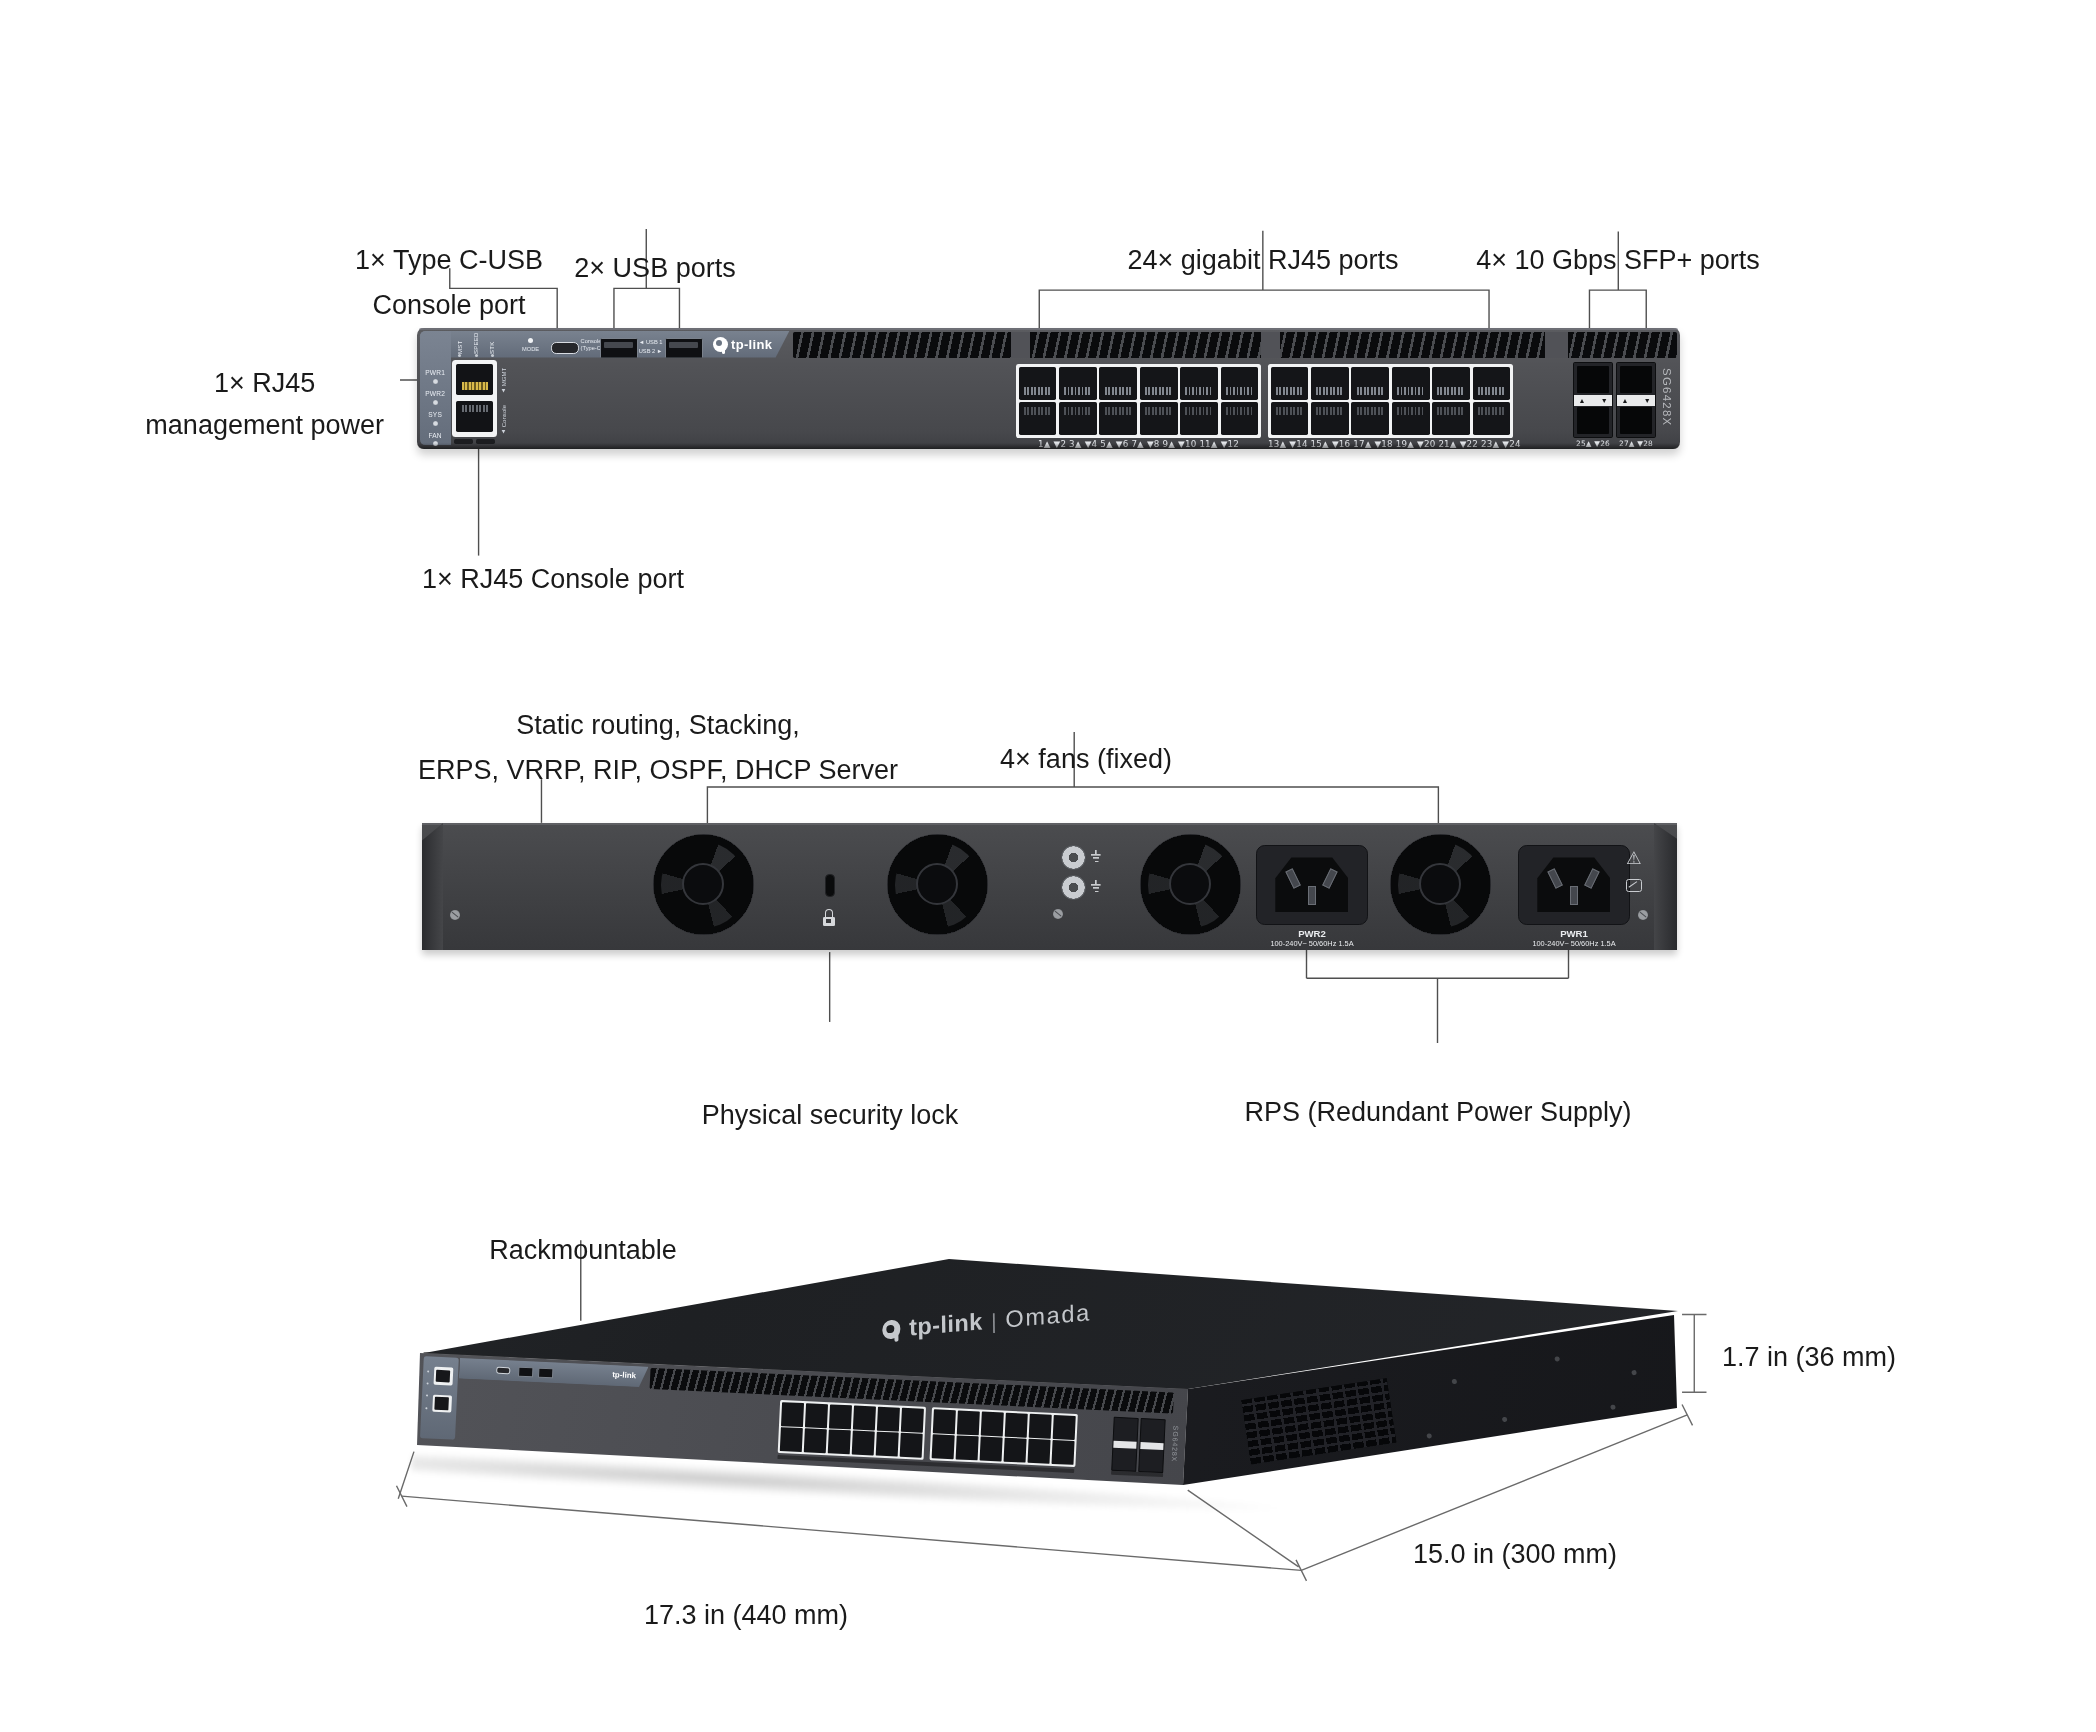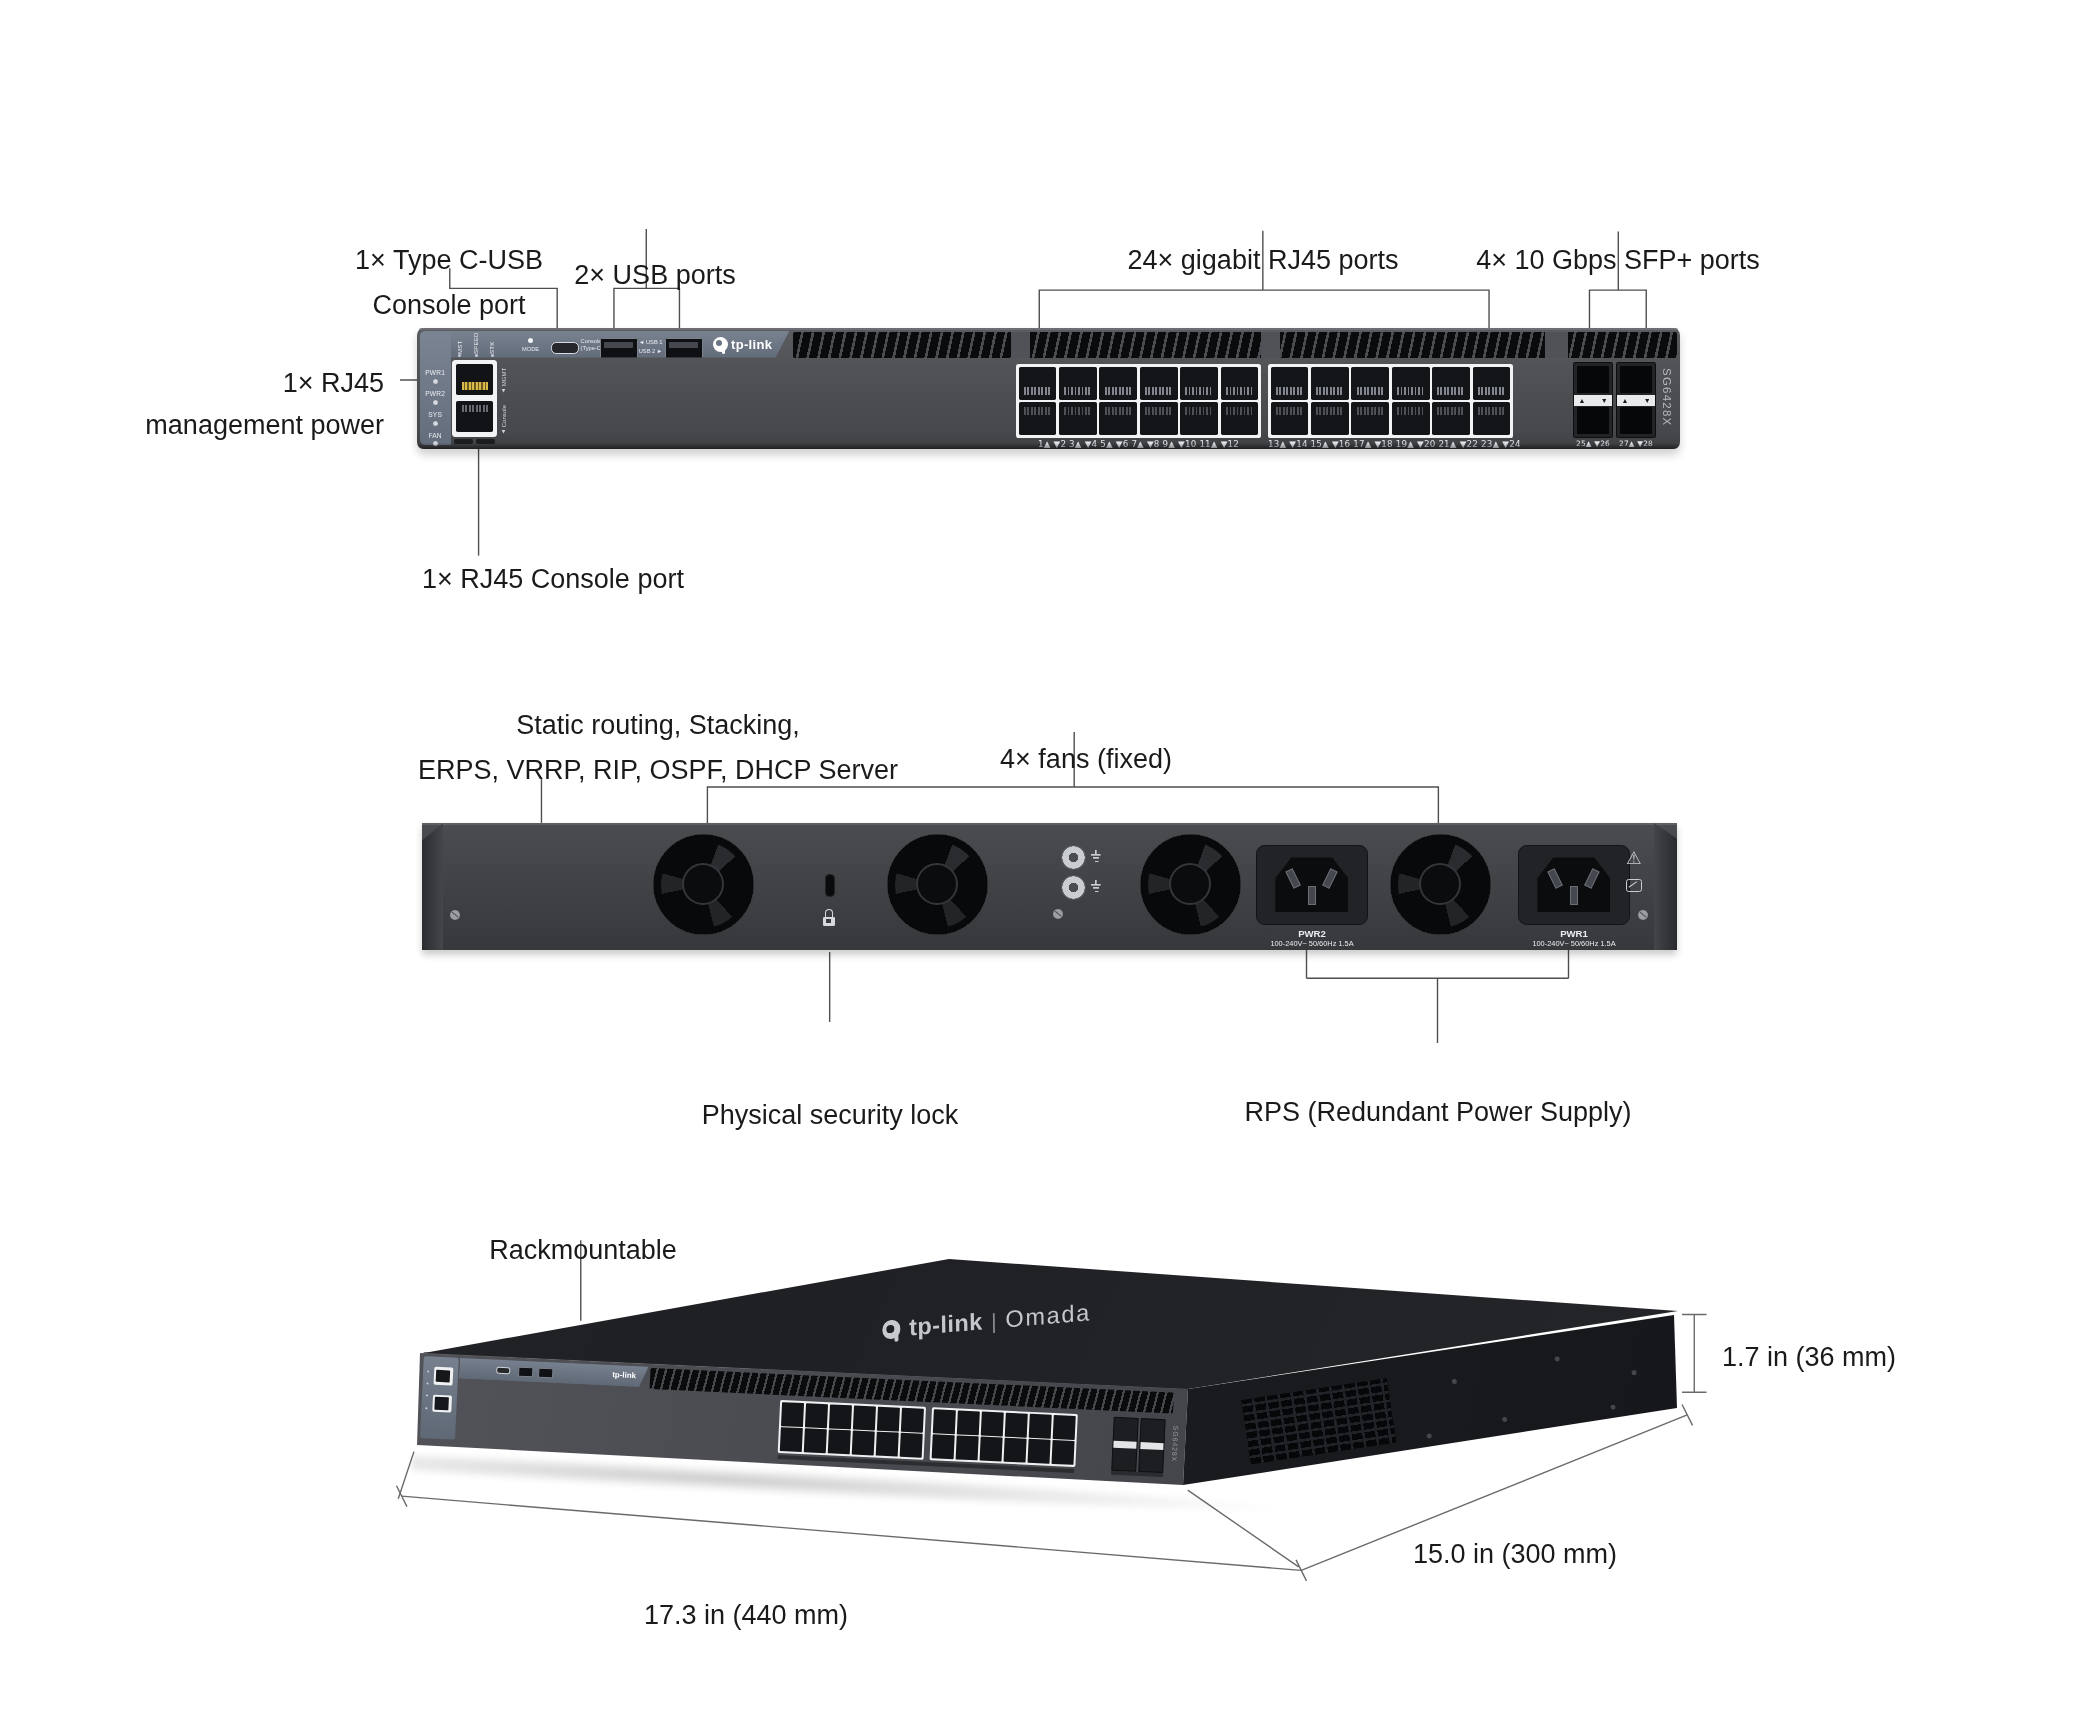--- a/index.html
+++ b/index.html
@@ -1,21 +1,21 @@
 <!DOCTYPE html>
 <html style="font-size:14px"><head>
 <meta charset="utf-8">
 <style>
   html,body{margin:0;padding:0;background:#fff;}
   #stage{position:relative;width:2096px;height:1733px;background:#ffffff;overflow:hidden;
          font-family:"Liberation Sans","DejaVu Sans",sans-serif;}
   
   .lab{position:absolute;font-size:27px;color:#1a1a1a;white-space:nowrap;line-height:45px;}
   .lab.center{transform:translateX(-50%);text-align:center;margin-top:47px;}
-  .lab.rightal{text-align:right;}
+  .lab.rightal{text-align:center;}
   .lab.lh46{line-height:40px;}
   .lab.lh48{line-height:42px;}
   
   #lines{position:absolute;left:0;top:0;width:2096px;height:1733px;pointer-events:none;}
   #lines path{stroke:#4f4f4f;stroke-width:1.6;fill:none;}
   #lines path.soft{stroke:#6a6a6a;}
   
   .front-dev{position:absolute;left:417px;top:328px;width:1263px;height:121px;
     background:linear-gradient(180deg,#5b5c60 0%,#525357 30%,#47484c 85%,#3e3f43 100%);
     border-radius:7px;box-shadow:0 5.2px 8.7px rgba(0,0,0,.18);}
@@ -180,21 +180,21 @@
     <path class="soft" d="M454 1701 L466 1725 M1484 1786 L1496 1810 M1926 1608 L1938 1632"></path>
     <path class="soft" d="M1490 1798 L1932 1620"></path>
     <path class="soft" d="M1940 1505 V1594 M1926 1505 H1954 M1926 1594 H1954"></path>
     <path d="M485 1549 L1360 1590" stroke="rgba(255,255,255,.16)"></path>
   </svg>
 
   <div class="lab center" style="left:449px;top:191px">
     <div>1× Type C-USB</div>
     <div>Console port</div>
   </div>
-  <div class="lab center" style="left:655px;top:206px">2× USB ports</div>
+  <div class="lab center" style="left:655px;top:199px">2× USB ports</div>
   <div class="lab center" style="left:1263px;top:191px">24× gigabit RJ45 ports</div>
   <div class="lab center" style="left:1618px;top:191px">4× 10 Gbps SFP+ ports</div>
   <div class="lab rightal lh48" style="right:1712px;top:362px">
     <div>1× RJ45</div>
     <div>management power</div>
   </div>
   <div class="lab" style="left:422px;top:557px">1× RJ45 Console port</div>
 
   <div class="lab center" style="left:658px;top:656px">
     <div>Static routing, Stacking,</div>

